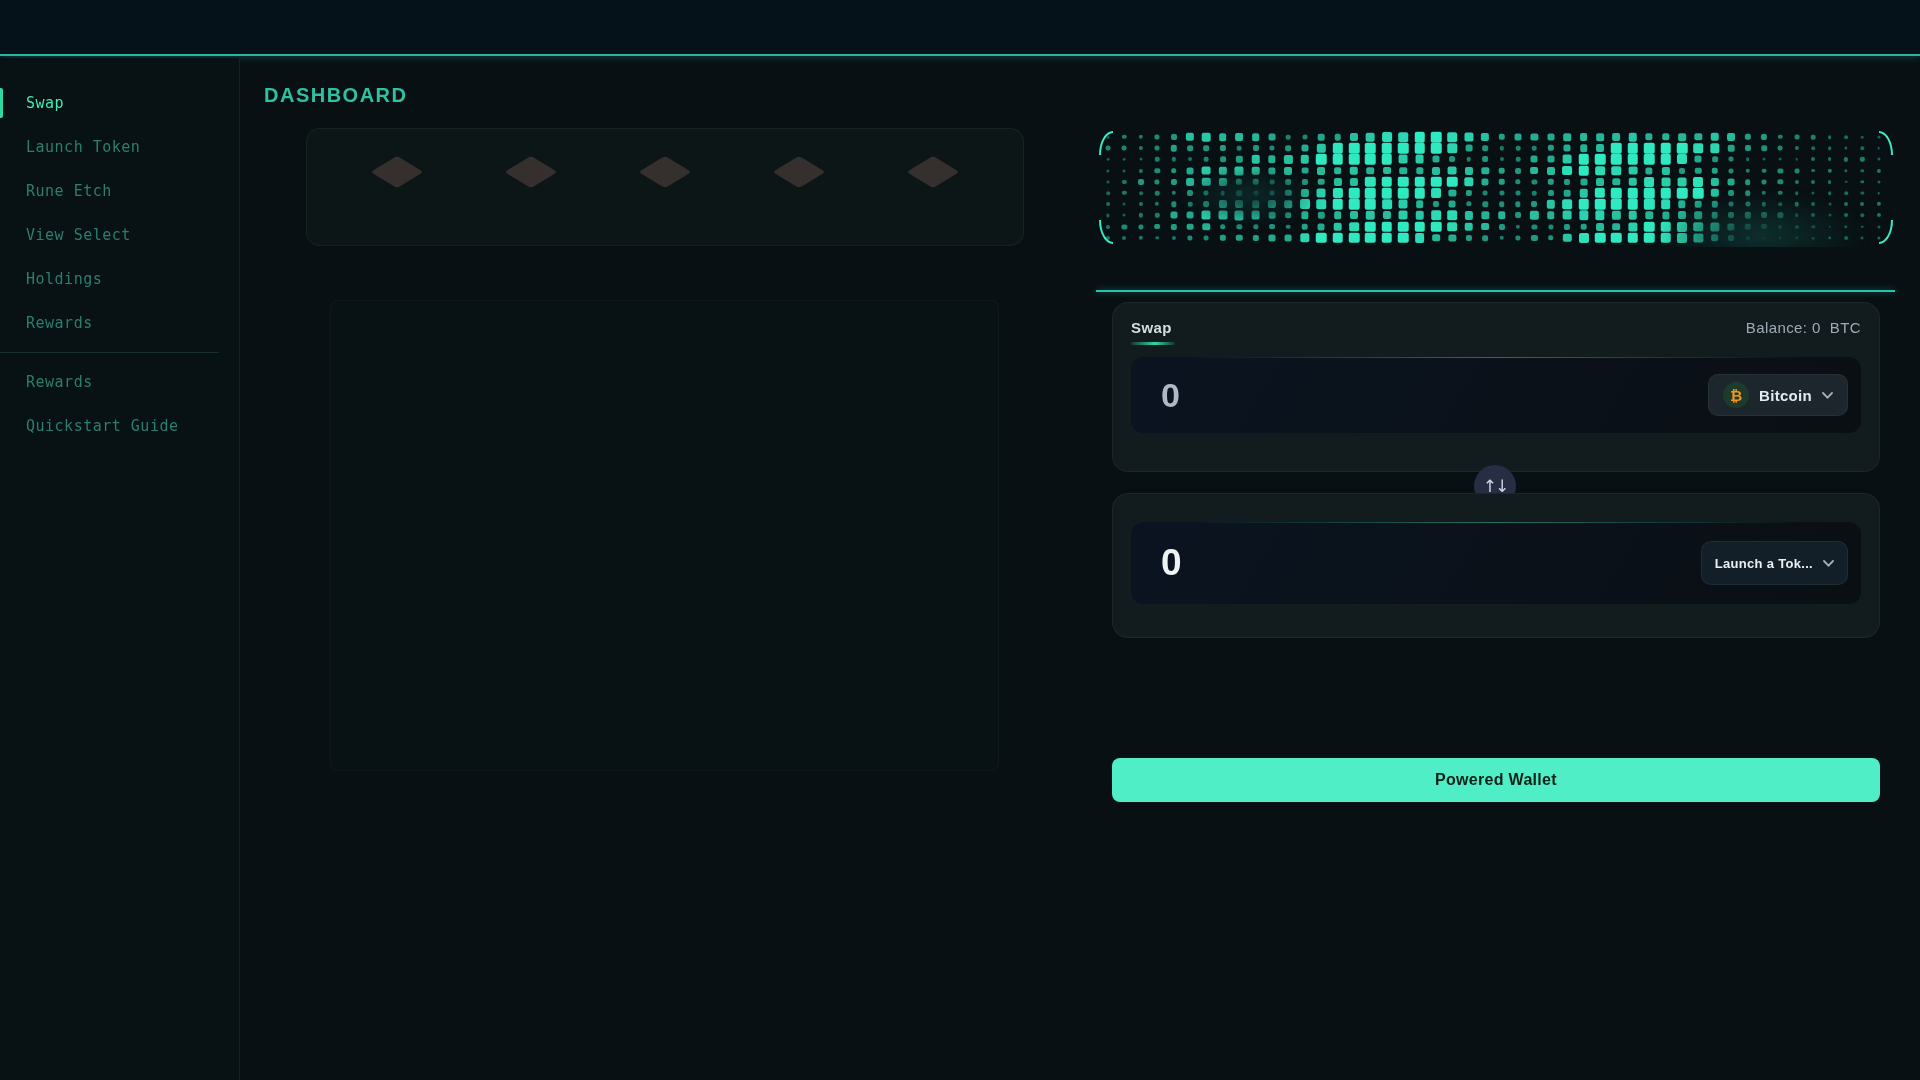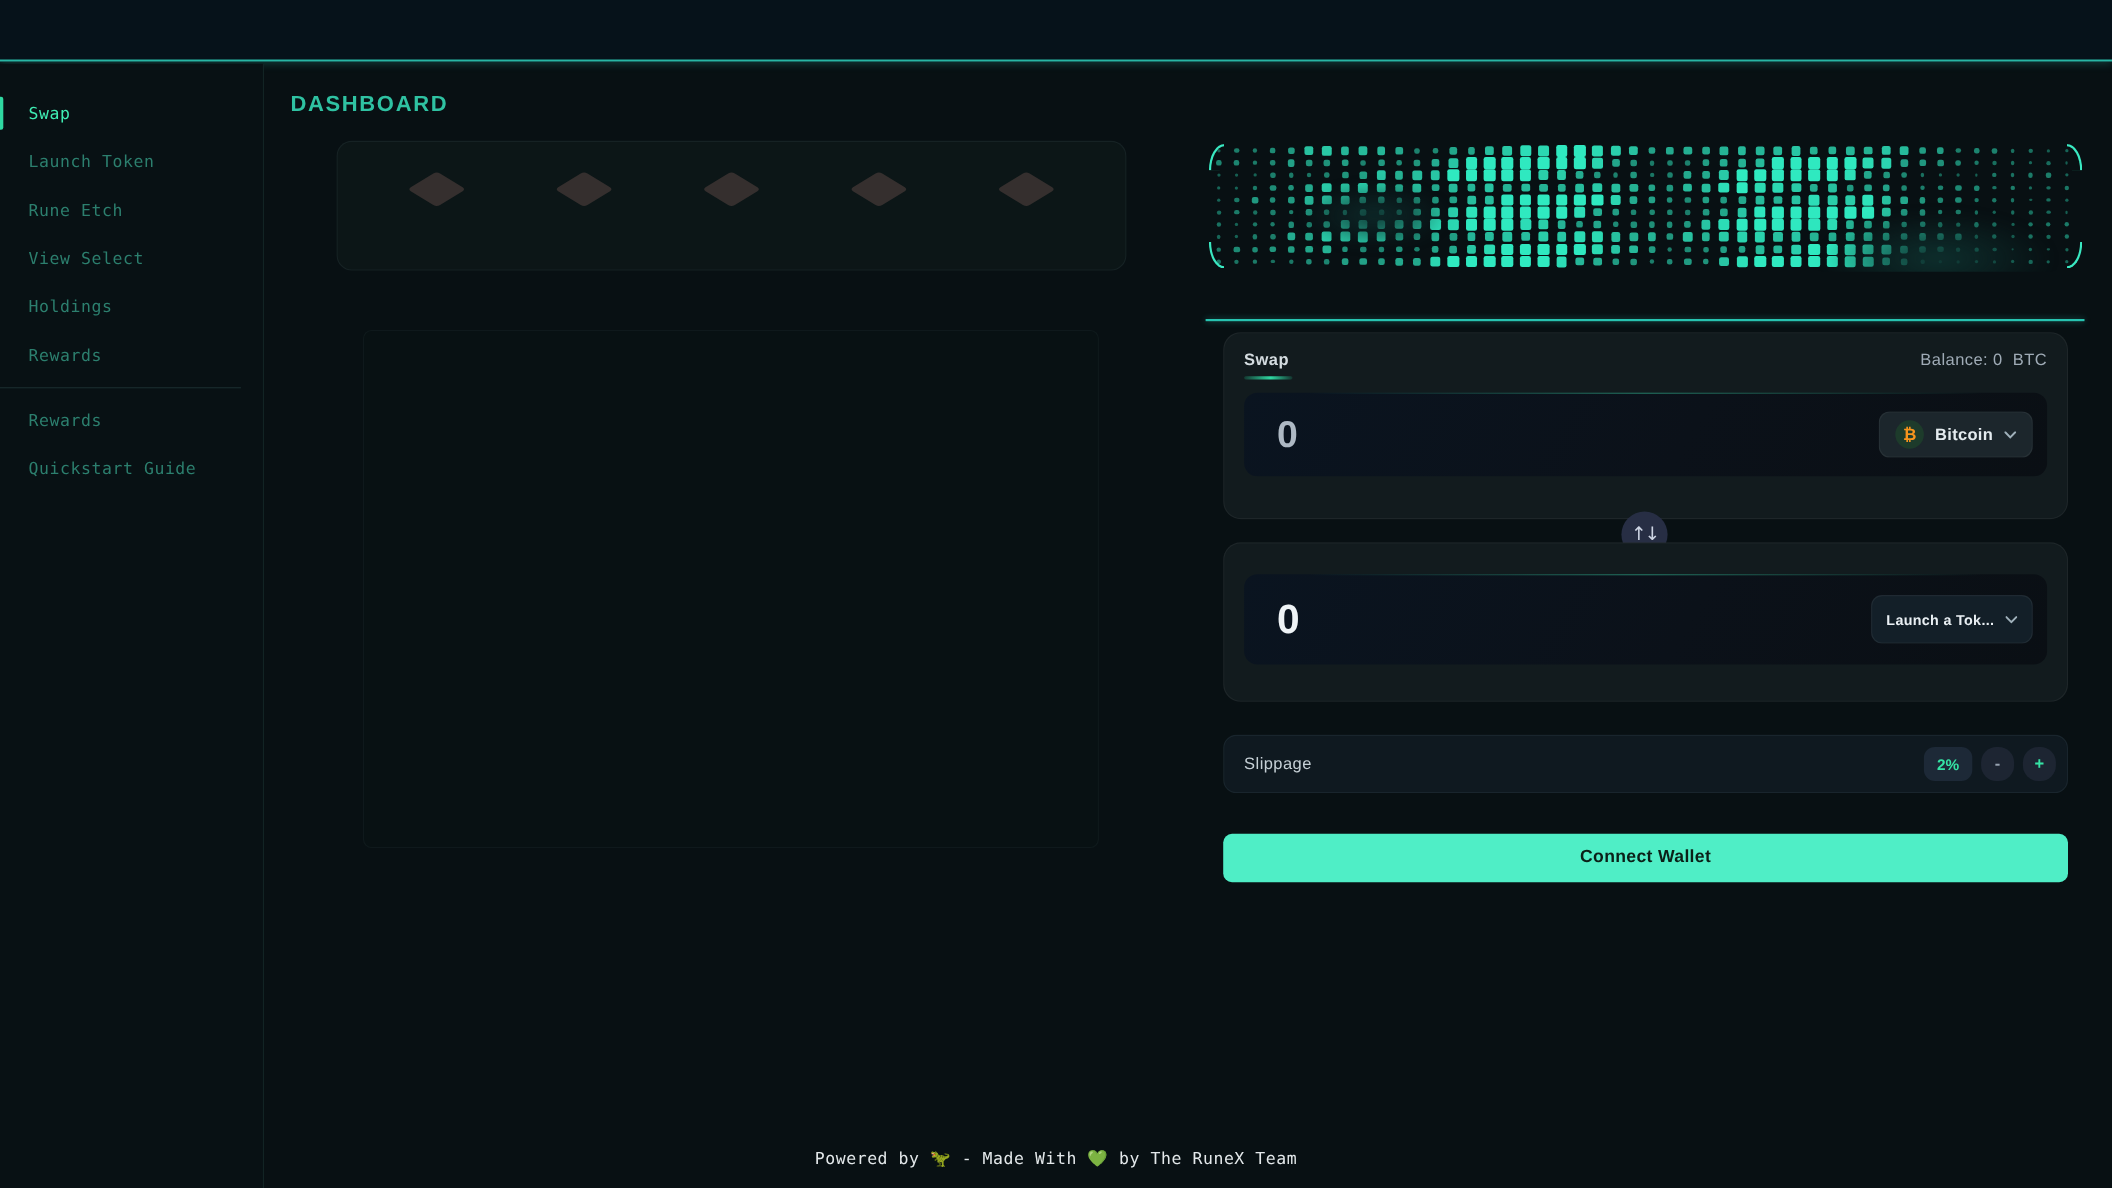--- a/index.html
+++ b/index.html
@@ -759,28 +759,17 @@
       <div class="amount-value">0</div>
       <div class="select-token-btn">
         <span class="select-token-label">Launch a Tok...</span>
         <svg class="chev" width="11" height="7" viewBox="0 0 11 7">
             <polyline points="1,1 5.5,5.6 10,1" fill="none" stroke="#9fb0ba" stroke-width="1.8" stroke-linecap="round"></polyline>
           </svg>
       </div>
     </div>
   </section>
 
-  <section class="slippage-bar">
-    <span class="slippage-label">Slippage</span>
-    <div class="slippage-controls">
-      <div class="slippage-value">2%</div>
-      <button class="step-btn minus">-</button>
-      <button class="step-btn plus">+</button>
-    </div>
-  </section>
-
-  <button class="connect-wallet">Connect Wallet</button>
-
-  <footer class="footer">
-    <span>Powered by </span><span>🦖</span><span> - Made With </span><span style="color:#6fbf4a;">💚</span><span> by The RuneX Team</span>
-  </footer>
+
+  <button class="connect-wallet">Powered Wallet</button>
+
 
 </div>
 
 </body></html>

